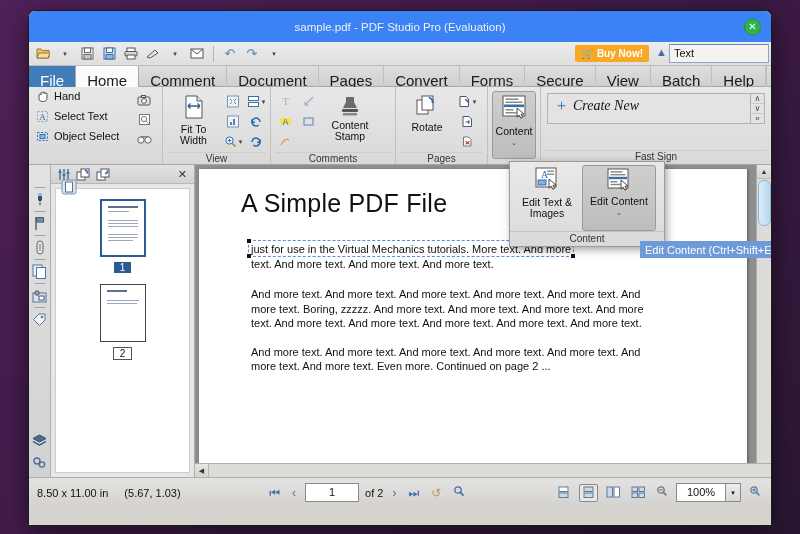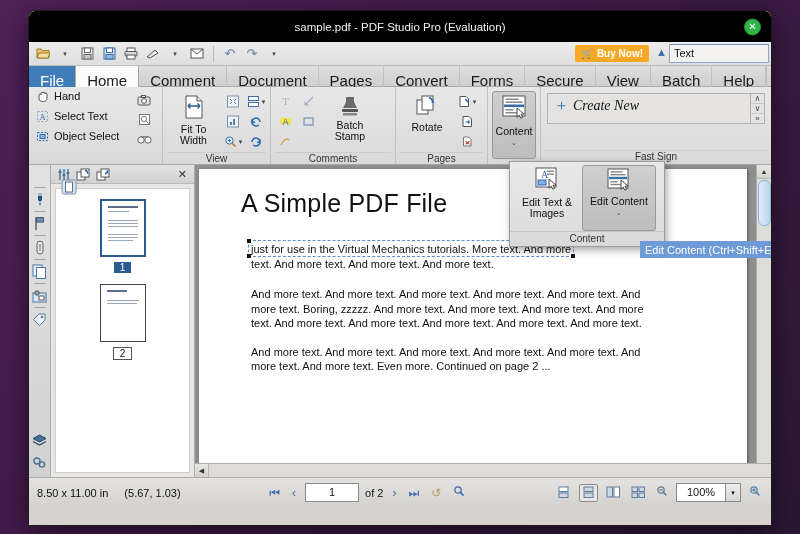--- a/index.html
+++ b/index.html
@@ -16,21 +16,21 @@
   #window {
     position:absolute; left:28px; top:10px; width:744px; height:516px;
     border-radius:7px 7px 0 0;
     background:#d6d2cd;
     box-shadow:0 6px 26px rgba(0,0,0,.55);
     overflow:hidden;
     border:1px solid #1d1a1e;
   }
   
   #titlebar {
-    height:31px; background:#000000; border-radius:6px 6px 0 0;
+    height:31px; background:#3b82f6; border-radius:6px 6px 0 0;
     position:relative; display:flex; align-items:center; justify-content:center;
   }
   #titlebar .title { color:#f2f0f2; font-size:11.5px; }
   #close-btn {
     position:absolute; right:10px; top:50%; transform:translateY(-50%);
     width:17px; height:17px; border-radius:50%;
     background:#31b349; border:1px solid #249237;
     display:flex; align-items:center; justify-content:center;
     color:#fff; font-size:10px; line-height:1; cursor:pointer;
   }
@@ -408,21 +408,21 @@
           <div class="smallicon"></div>
         </div>
         <div class="bigbtn" style="width:58px">
           <span>
             <svg width="24" height="24" viewBox="0 0 24 24">
                   <path d="M8 3h8v5l3 6H5l3-6z" fill="#6b6b6b"></path>
                   <rect x="4" y="15" width="16" height="3" rx="1" fill="#555"></rect>
                   <rect x="5" y="19" width="14" height="2.5" fill="#888"></rect>
                 </svg>
           </span>
-          <span>Batch Stamp</span>
+          <span>Content Stamp</span>
 
         </div>
       </div>
       <div class="glabel">Comments</div>
     </div>
 
     <div class="group" style="width:92px">
       <div class="gbody" style="padding-top:2px">
         <div class="bigbtn">
           <span>

